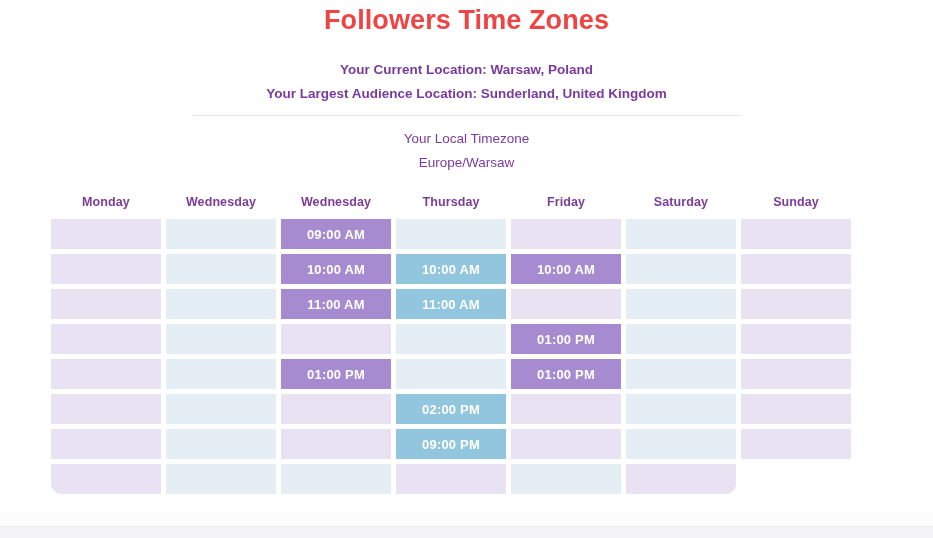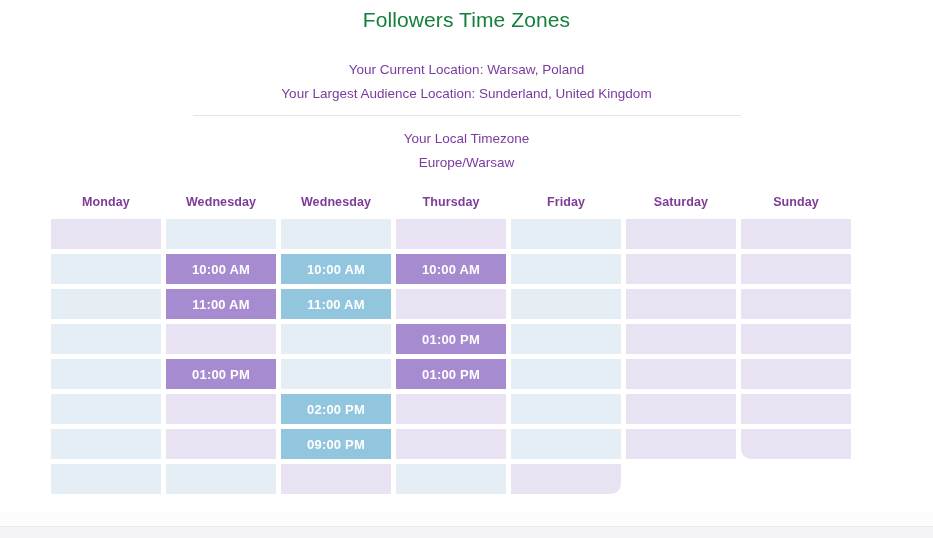--- a/index.html
+++ b/index.html
@@ -23,36 +23,36 @@
     height: 538px;
     background: #ffffff;
     display: flex;
     flex-direction: column;
     align-items: center;
   }
 
   
   .title {
     margin-top: 6px;
-    font-size: 21px;
-    font-weight: 400;
-    color: #15803d;
+    font-size: 27px;
+    font-weight: 700;
+    color: #ef4444;
     letter-spacing: 0.1px;
     line-height: 28px;
     text-align: center;
   }
 
   .locations {
     margin-top: 24px;
     text-align: center;
   }
 
   .loc-line {
     font-size: 13.5px;
-    font-weight: 400;
+    font-weight: 700;
     color: #7b3a9e;
     line-height: 24px;
     text-align: center;
   }
 
   .divider {
     width: 548px;
     height: 1px;
     background: #e4e4e6;
     margin-top: 9px;
@@ -178,20 +178,21 @@
         <div class="day-header">Wednesday</div>
         <div class="day-header">Wednesday</div>
         <div class="day-header">Thursday</div>
         <div class="day-header">Friday</div>
         <div class="day-header">Saturday</div>
         <div class="day-header">Sunday</div>
       </div>
     <div class="grid-body" id="grid-body">
         <div class="cell first-col"></div>
         <div class="cell col-even"></div>
+        <div class="cell filled">09:00 AM</div>
         <div class="cell col-even"></div>
         <div class="cell"></div>
         <div class="cell col-even"></div>
         <div class="cell last-col"></div>
         <div class="cell first-col"></div>
         <div class="cell col-even"></div>
         <div class="cell filled">10:00 AM</div>
         <div class="cell col-even filled">10:00 AM</div>
         <div class="cell filled">10:00 AM</div>
         <div class="cell col-even"></div>

